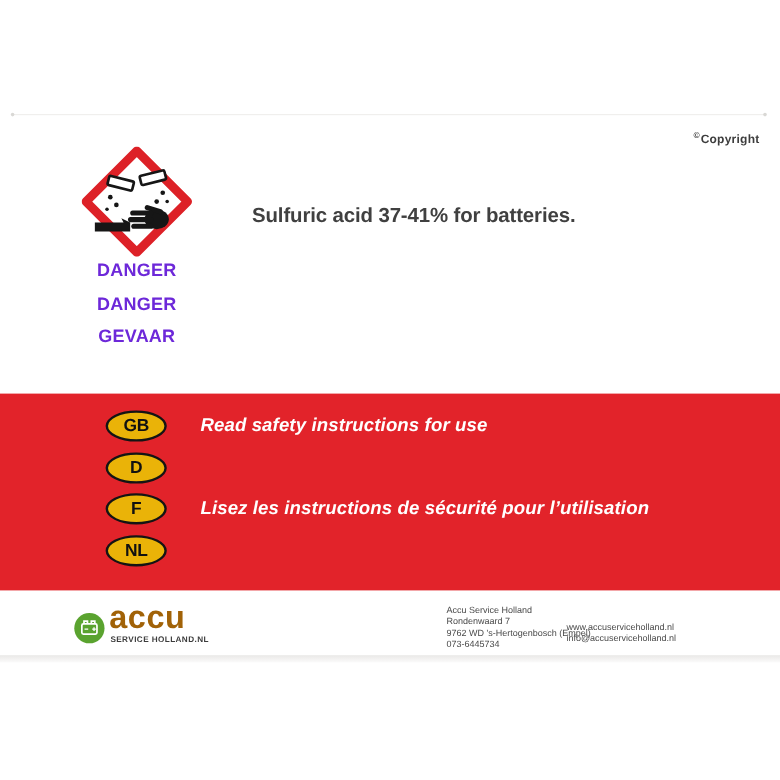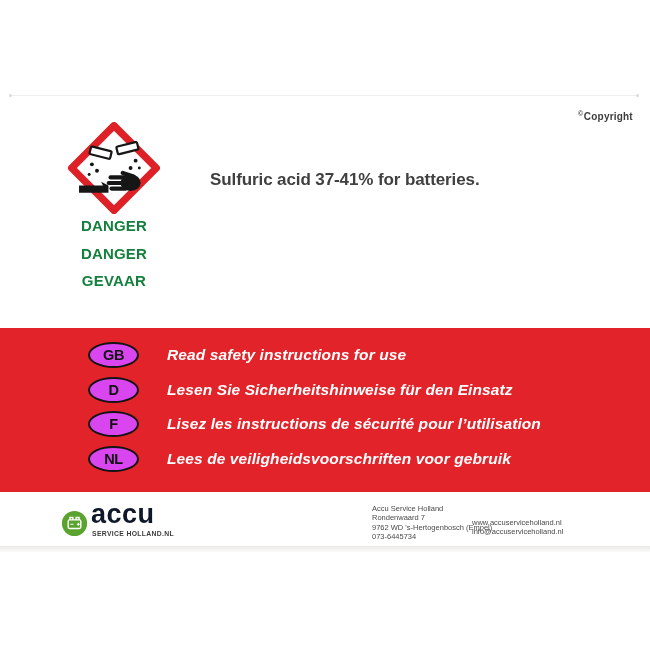--- a/index.html
+++ b/index.html
@@ -20,31 +20,31 @@
   
   .copyright { position:absolute; left:578px; top:110px; font-size:10px; font-weight:bold;
                color:#3d3d3d; letter-spacing:0.2px; }
   .copyright sup { font-size:7px; vertical-align:super; margin-right:0.5px; }
 
   
   .pictogram { position:absolute; left:68px; top:122px; width:92px; height:92px; }
 
   
   .signal-words { position:absolute; left:58px; top:212px; width:112px; text-align:center;
-                  font-size:15px; font-weight:bold; color:#15803d; line-height:27.7px;
+                  font-size:15px; font-weight:bold; color:#6d28d9; line-height:27.7px;
                   letter-spacing:0.2px; }
 
   
   .product-lines { position:absolute; left:210px; top:163px; font-size:17px; font-weight:bold;
                    color:#404040; line-height:33.5px; letter-spacing:-0.1px; }
 
   
   .band { position:absolute; left:0; top:328px; width:650px; height:164px; padding-top:10px; }
   .band-row { height:34.6px; display:flex; align-items:center; padding-left:88px; }
-  .oval { width:51px; height:26px; background:#d946ef; border:2.5px solid #141414;
+  .oval { width:51px; height:26px; background:#eab308; border:2.5px solid #141414;
           border-radius:50%; display:flex; align-items:center; justify-content:center;
           flex:0 0 auto; }
   .oval span { font-size:14.5px; font-weight:bold; color:#111; letter-spacing:-0.3px; }
   .inst-text { margin-left:28px; color:#ffffff; font-weight:bold; font-style:italic;
                font-size:15.5px; letter-spacing:0.1px; white-space:nowrap; }
 
   
   .logo-circle { position:absolute; left:61px; top:510px; width:27px; height:27px; }
   .logo-brand { position:absolute; left:91px; top:501px; font-size:27px; font-weight:bold;
                 letter-spacing:0.5px; line-height:27px; }
@@ -104,45 +104,43 @@
     <div class="band-row">
       <div class="oval">
           <span>GB</span>
         </div>
       <div class="inst-text">Read safety instructions for use</div>
     </div>
     <div class="band-row">
       <div class="oval">
           <span>D</span>
         </div>
-      <div class="inst-text">Lesen Sie Sicherheitshinweise für den Einsatz</div>
     </div>
     <div class="band-row">
       <div class="oval">
           <span>F</span>
         </div>
       <div class="inst-text">Lisez les instructions de sécurité pour l’utilisation</div>
     </div>
     <div class="band-row">
       <div class="oval">
           <span>NL</span>
         </div>
-      <div class="inst-text">Lees de veiligheidsvoorschriften voor gebruik</div>
     </div>
   </div>
 
   <div class="logo-circle">
     <svg width="27" height="27" viewBox="0 0 30 30">
       <circle cx="15" cy="15" r="14" fill="#5aa32f"></circle>
       <rect x="8" y="11" width="14" height="9.5" rx="1.5" fill="none" stroke="#ffffff" stroke-width="1.6"></rect>
       <path d="M10 11 v-2.6 h3.2 v2.6 M16.8 11 v-2.6 h3.2 v2.6" fill="none" stroke="#ffffff" stroke-width="1.6"></path>
       <path d="M10.5 15.8 h3.4 M17.6 15.8 h3.4 M19.3 14.1 v3.4" stroke="#ffffff" stroke-width="1.2"></path>
     </svg>
   </div>
-  <div class="logo-brand" id="brand" style="color: #0f172a;">accu</div>
+  <div class="logo-brand" id="brand" style="color: #a16207;">accu</div>
   <div class="logo-sub">SERVICE HOLLAND.NL</div>
 
   <div class="address">
     <div>Accu Service Holland</div>
     <div>Rondenwaard 7</div>
     <div>9762 WD 's-Hertogenbosch (Empel)</div>
     <div>073-6445734</div>
   </div>
 
   <div class="contact">

